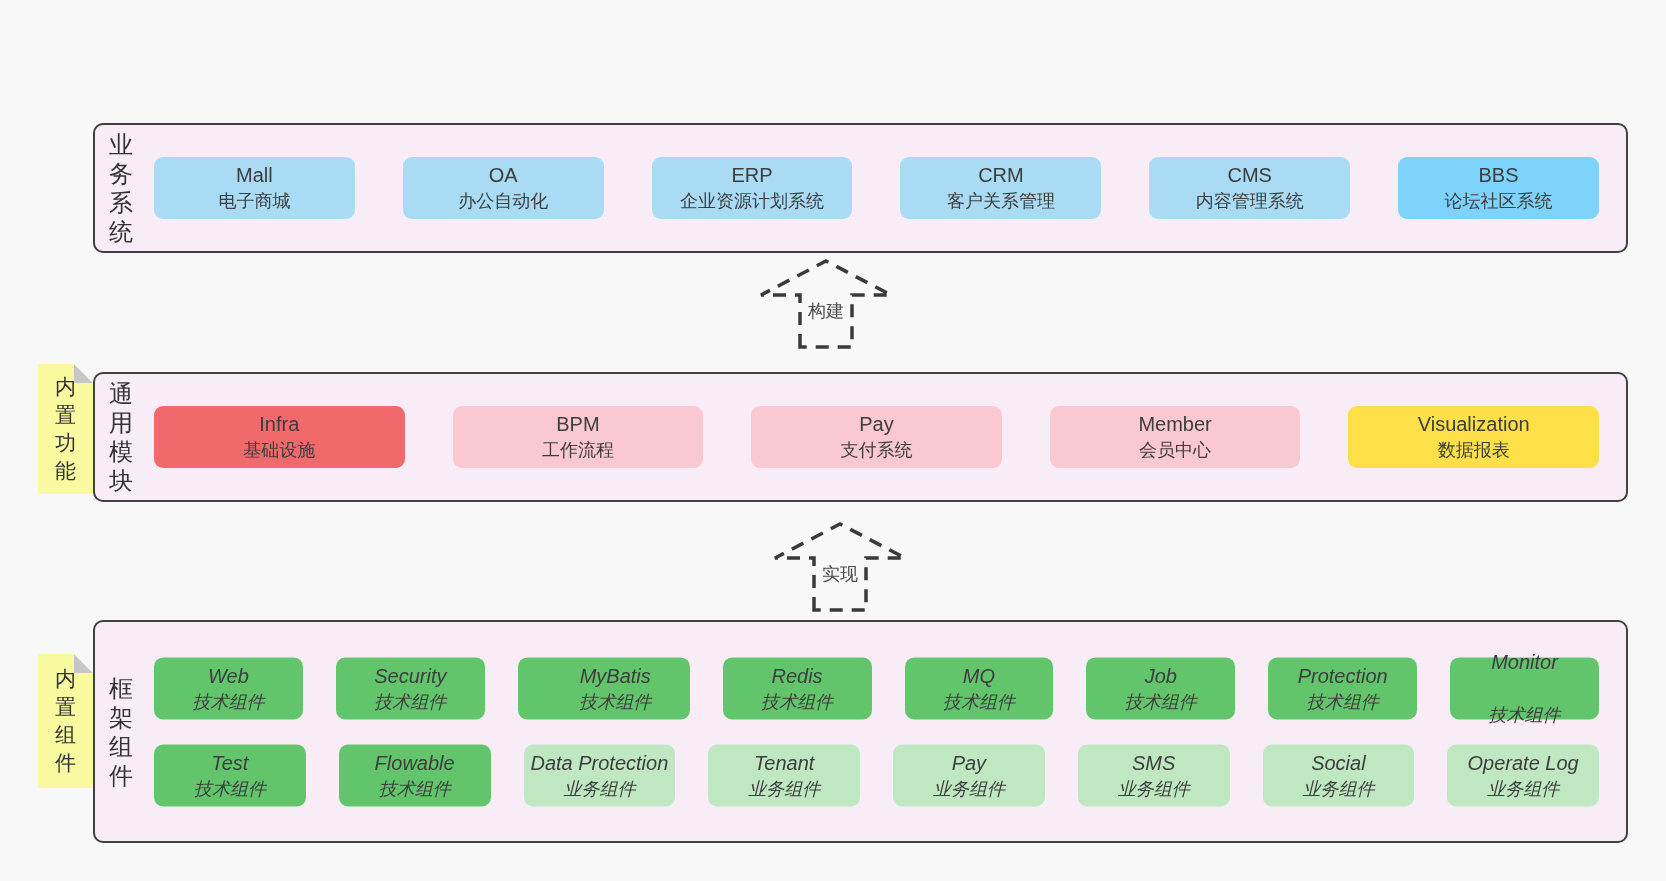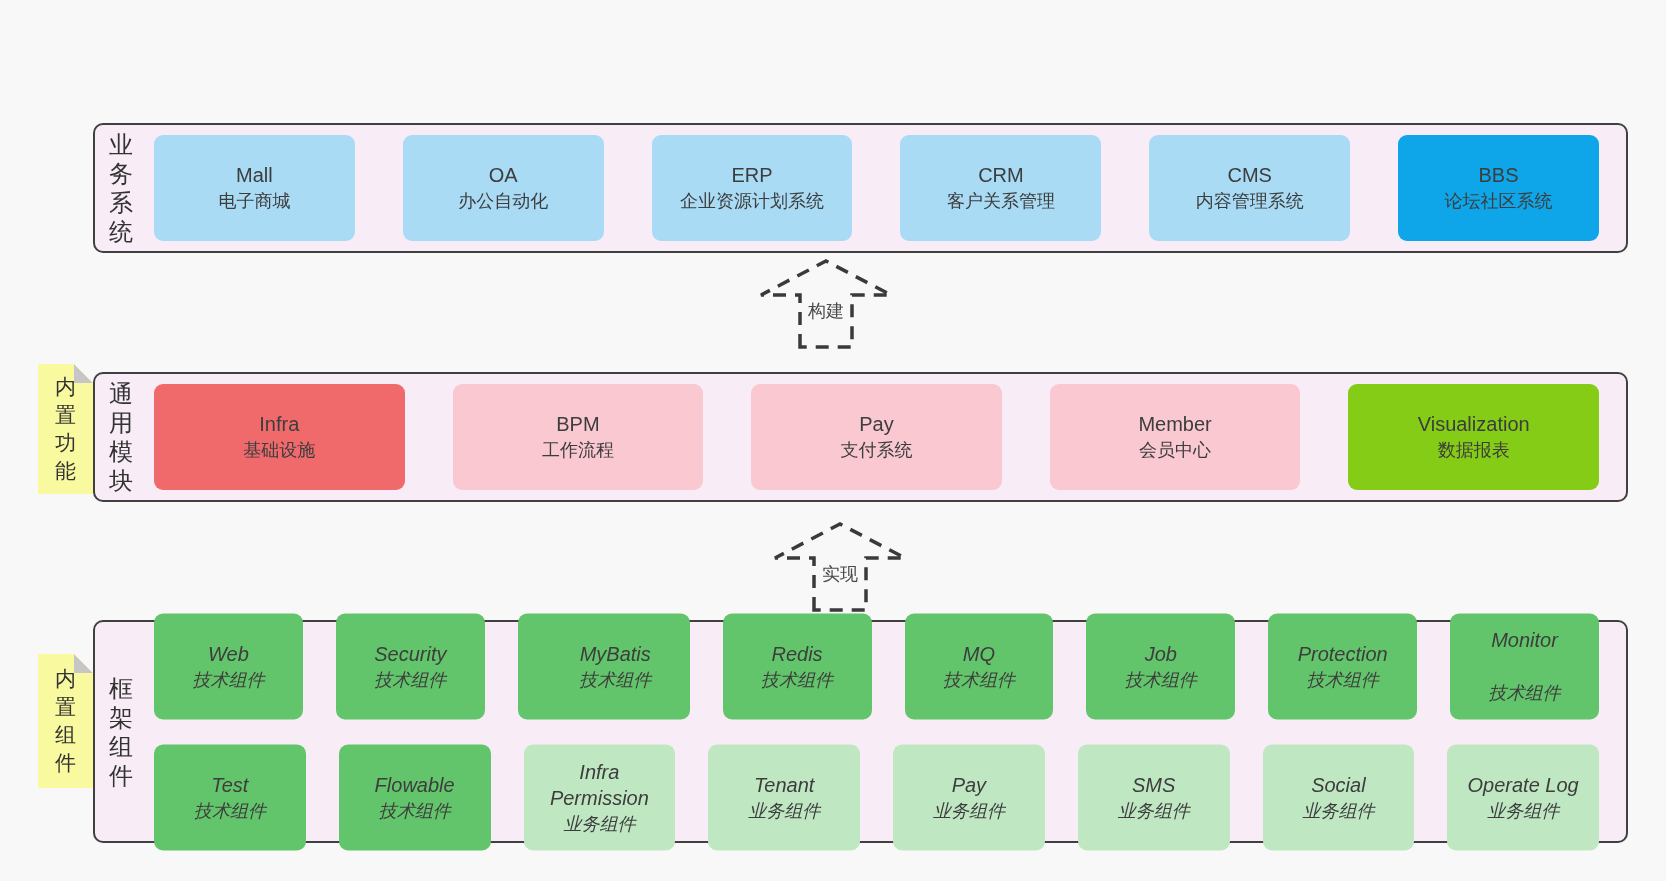--- a/index.html
+++ b/index.html
@@ -23,21 +23,21 @@
   }
   .band-label .vchar{display:block;line-height:29px;}
   .rows{
     position:absolute;left:59px;right:27px;top:50%;transform:translateY(-50%);
     display:flex;flex-direction:column;gap:25px;
   }
   .row{display:flex;}
   #band1 .row,#band2 .row{gap:48px;}
   #band3 .row{gap:33px;font-style:italic;}
   .box{
-    flex:1 1 0;height:106px;border-radius:9px;
+    flex:1 1 0;height:62px;border-radius:9px;
     display:flex;flex-direction:column;justify-content:center;align-items:center;
     text-align:center;padding:0 6px;box-sizing:border-box;
   }
   .box .en{font-size:20px;line-height:26px;}
   .box .zh{font-size:18px;line-height:26px;}
   .note{
     position:absolute;left:38px;width:55px;background:#f9f9a0;z-index:2;
     clip-path:polygon(0 0,calc(100% - 19px) 0,100% 19px,100% 100%,0 100%);
   }
   #note2{top:364px;height:130px;}
@@ -91,21 +91,21 @@
           <div class="zh">企业资源计划系统</div>
         </div>
         <div class="box" style="background: rgb(169, 219, 245);">
           <div class="en">CRM</div>
           <div class="zh">客户关系管理</div>
         </div>
         <div class="box" style="background: rgb(169, 219, 245);">
           <div class="en">CMS</div>
           <div class="zh">内容管理系统</div>
         </div>
-        <div class="box" style="background: #0ea5e9;">
+        <div class="box" style="background: #7dd3fc;">
           <div class="en">BBS</div>
           <div class="zh">论坛社区系统</div>
         </div>
       </div>
     </div>
 </div>
 
 <div class="arrow" id="arrow1">
   <svg viewBox="0 0 140 94" width="140" height="94">
     <path d="M44 90 L44 38 L5 38 L70 4 L135 38 L96 38 L96 90 Z"></path>
@@ -141,21 +141,21 @@
           <div class="zh">工作流程</div>
         </div>
         <div class="box" style="background: rgb(249, 200, 209);">
           <div class="en">Pay</div>
           <div class="zh">支付系统</div>
         </div>
         <div class="box" style="background: rgb(249, 200, 209); text-align: right;">
           <div class="en">Member</div>
           <div class="zh">会员中心</div>
         </div>
-        <div class="box" style="background: #84cc16; align-items: center;">
+        <div class="box" style="background: #fde047; align-items: center;">
           <div class="en">Visualization</div>
           <div class="zh">数据报表</div>
         </div>
       </div>
     </div>
 </div>
 
 <div class="arrow" id="arrow2">
   <svg viewBox="0 0 140 94" width="140" height="94">
     <path d="M44 90 L44 38 L5 38 L70 4 L135 38 L96 38 L96 90 Z"></path>
@@ -218,21 +218,21 @@
       <div class="row">
         <div class="box" style="background: rgb(99, 197, 107);">
           <div class="en">Test</div>
           <div class="zh">技术组件</div>
         </div>
         <div class="box" style="background: rgb(99, 197, 107);">
           <div class="en">Flowable</div>
           <div class="zh">技术组件</div>
         </div>
         <div class="box" style="background: rgb(190, 231, 194);">
-          <div class="en">Infra Permission</div>
+          <div class="en">Data Protection</div>
           <div class="zh">业务组件</div>
         </div>
         <div class="box" style="background: rgb(190, 231, 194);">
           <div class="en">Tenant</div>
           <div class="zh">业务组件</div>
         </div>
         <div class="box" style="background: rgb(190, 231, 194);">
           <div class="en">Pay</div>
           <div class="zh">业务组件</div>
         </div>

